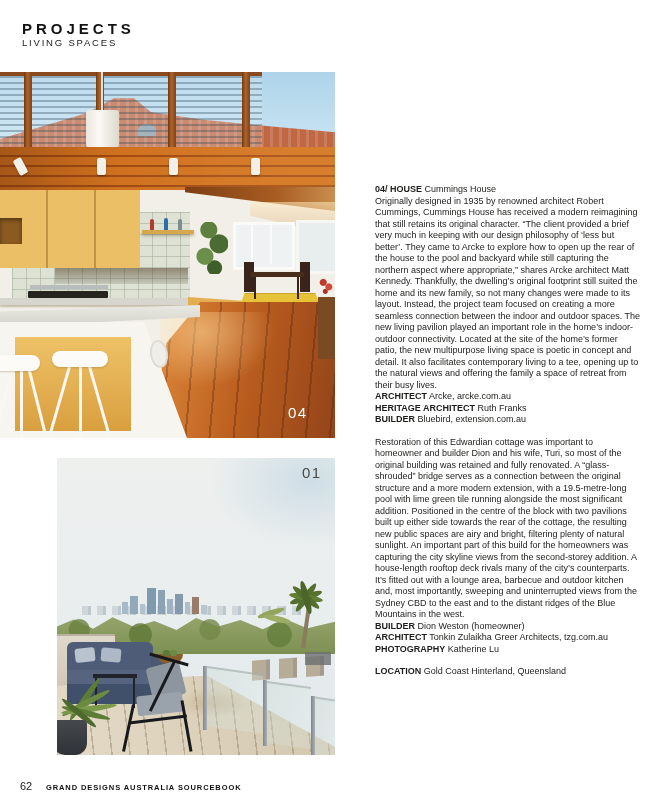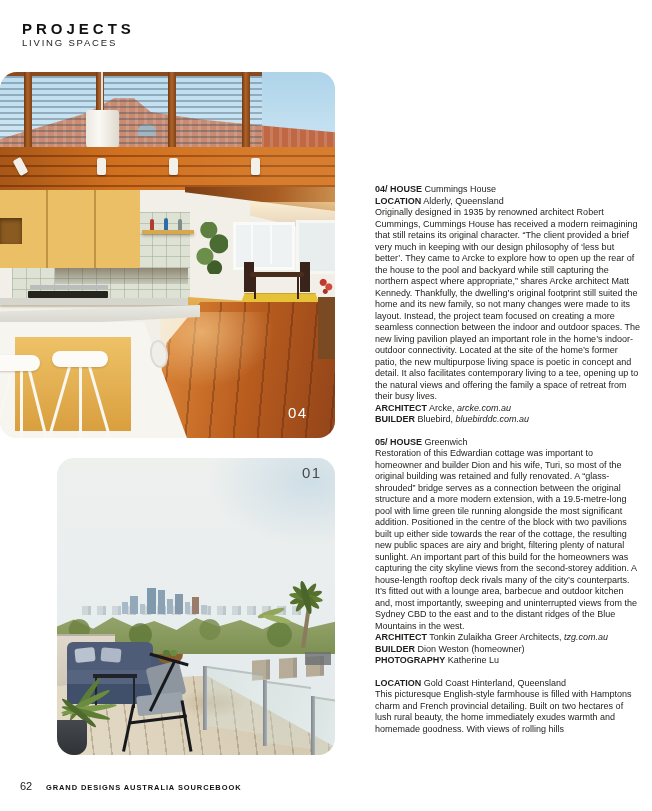--- a/index.html
+++ b/index.html
@@ -6,29 +6,29 @@
   .page{position:relative;width:652px;height:811px;background:#ffffff;overflow:hidden;
         font-family:"Liberation Sans",sans-serif;color:#1d1d1b;}
   .abs{position:absolute;}
 
   
   .proj-title{position:absolute;left:22px;top:20px;font-size:15px;font-weight:bold;
               letter-spacing:4px;color:#121212;}
   .proj-sub{position:absolute;left:22px;top:37px;font-size:9.5px;letter-spacing:1.8px;color:#222;}
 
   
-  .ph{position:absolute;overflow:hidden;border-radius:17px;}
+  .ph{position:absolute;overflow:hidden;}
   .ph-num{position:absolute;font-size:15px;letter-spacing:1.5px;z-index:60;}
 
   
   .text-col{position:absolute;left:375px;top:184px;width:266px;font-size:9px;
             line-height:11.5px;color:#1d1d1b;}
   .section{margin-bottom:11px;}
   .lbl{font-weight:bold;}
-  .url{font-style:italic;}
+  .url{}
   .body-text{margin:0;}
 
   
   .page-num{position:absolute;left:20px;top:780px;font-size:11px;color:#222;}
   .footer-title{position:absolute;left:46px;top:783px;font-size:7.5px;font-weight:bold;
                 letter-spacing:0.9px;color:#111;}
 </style>
 </head>
 <body>
 
@@ -190,37 +190,35 @@
     <div class="abs" style="left:0;top:252px;width:44px;height:6px;background:#4c6a2c;border-radius:50%;transform:rotate(40deg);"></div>
     <div class="abs" style="left:-4px;top:262px;width:34px;height:35px;background:linear-gradient(180deg,#45494d,#2f3337);border-radius:4px 4px 12px 12px;"></div>
 
     <div class="ph-num" style="left:245px;top:6px;color:#4a4a48;">01</div>
   </div>
 
   <div class="text-col">
 
     <div class="section">
       <div><span class="lbl">04/ HOUSE</span> <span>Cummings House</span></div>
-      <div><span class="lbl">LOCATION</span> <span>Alderly, Queensland</span></div>
       <p class="body-text">Originally designed in 1935 by renowned architect Robert Cummings, Cummings House has received a modern reimagining that still retains its original character. “The client provided a brief very much in keeping with our design philosophy of ‘less but better’. They came to Arcke to explore how to open up the rear of the house to the pool and backyard while still capturing the northern aspect where appropriate,” shares Arcke architect Matt Kennedy. Thankfully, the dwelling’s original footprint still suited the home and its new family, so not many changes were made to its layout. Instead, the project team focused on creating a more seamless connection between the indoor and outdoor spaces. The new living pavilion played an important role in the home’s indoor-outdoor connectivity. Located at the site of the home’s former patio, the new multipurpose living space is poetic in concept and detail. It also facilitates contemporary living to a tee, opening up to the natural views and offering the family a space of retreat from their busy lives.</p>
       <div><span class="lbl">ARCHITECT</span> <span>Arcke, </span><span class="url">arcke.com.au</span></div>
-      <div><span class="lbl">BUILDER</span> <span>Bluebird, </span><span class="url">bluebirddc.com.au</span></div>
+      <div><span class="lbl">HERITAGE ARCHITECT</span> <span>Ruth Franks</span><span class="url"></span></div>
+      <div><span class="lbl">BUILDER</span> <span>Bluebird, </span><span class="url">extension.com.au</span></div>
     </div>
 
     <div class="section">
-      <div><span class="lbl">05/ HOUSE</span> <span>Greenwich</span></div>
       <p class="body-text">Restoration of this Edwardian cottage was important to homeowner and builder Dion and his wife, Turi, so most of the original building was retained and fully renovated. A “glass-shrouded” bridge serves as a connection between the original structure and a more modern extension, with a 19.5-metre-long pool with lime green tile running alongside the most significant addition. Positioned in the centre of the block with two pavilions built up either side towards the rear of the cottage, the resulting new public spaces are airy and bright, filtering plenty of natural sunlight. An important part of this build for the homeowners was capturing the city skyline views from the second-storey addition. A house-length rooftop deck rivals many of the city’s counterparts. It’s fitted out with a lounge area, barbecue and outdoor kitchen and, most importantly, sweeping and uninterrupted views from the Sydney CBD to the east and to the distant ridges of the Blue Mountains in the west.</p>
+      <div><span class="lbl">BUILDER</span> <span>Dion Weston (homeowner)</span><span class="url"></span></div>
       <div><span class="lbl">ARCHITECT</span> <span>Tonkin Zulaikha Greer Architects, </span><span class="url">tzg.com.au</span></div>
-      <div><span class="lbl">BUILDER</span> <span>Dion Weston (homeowner)</span><span class="url"></span></div>
       <div><span class="lbl">PHOTOGRAPHY</span> <span>Katherine Lu</span><span class="url"></span></div>
     </div>
 
     <div class="section">
       <div><span class="lbl">LOCATION</span> <span>Gold Coast Hinterland, Queensland</span></div>
-      <p class="body-text">This picturesque English-style farmhouse is filled with Hamptons charm and French provincial detailing. Built on two hectares of lush rural beauty, the home immediately exudes warmth and homemade goodness. With views of rolling hills</p>
     </div>
 
   </div>
 
   <div class="page-num">62</div>
   <div class="footer-title">GRAND DESIGNS AUSTRALIA SOURCEBOOK</div>
 
 </div>
 
 </body></html>

